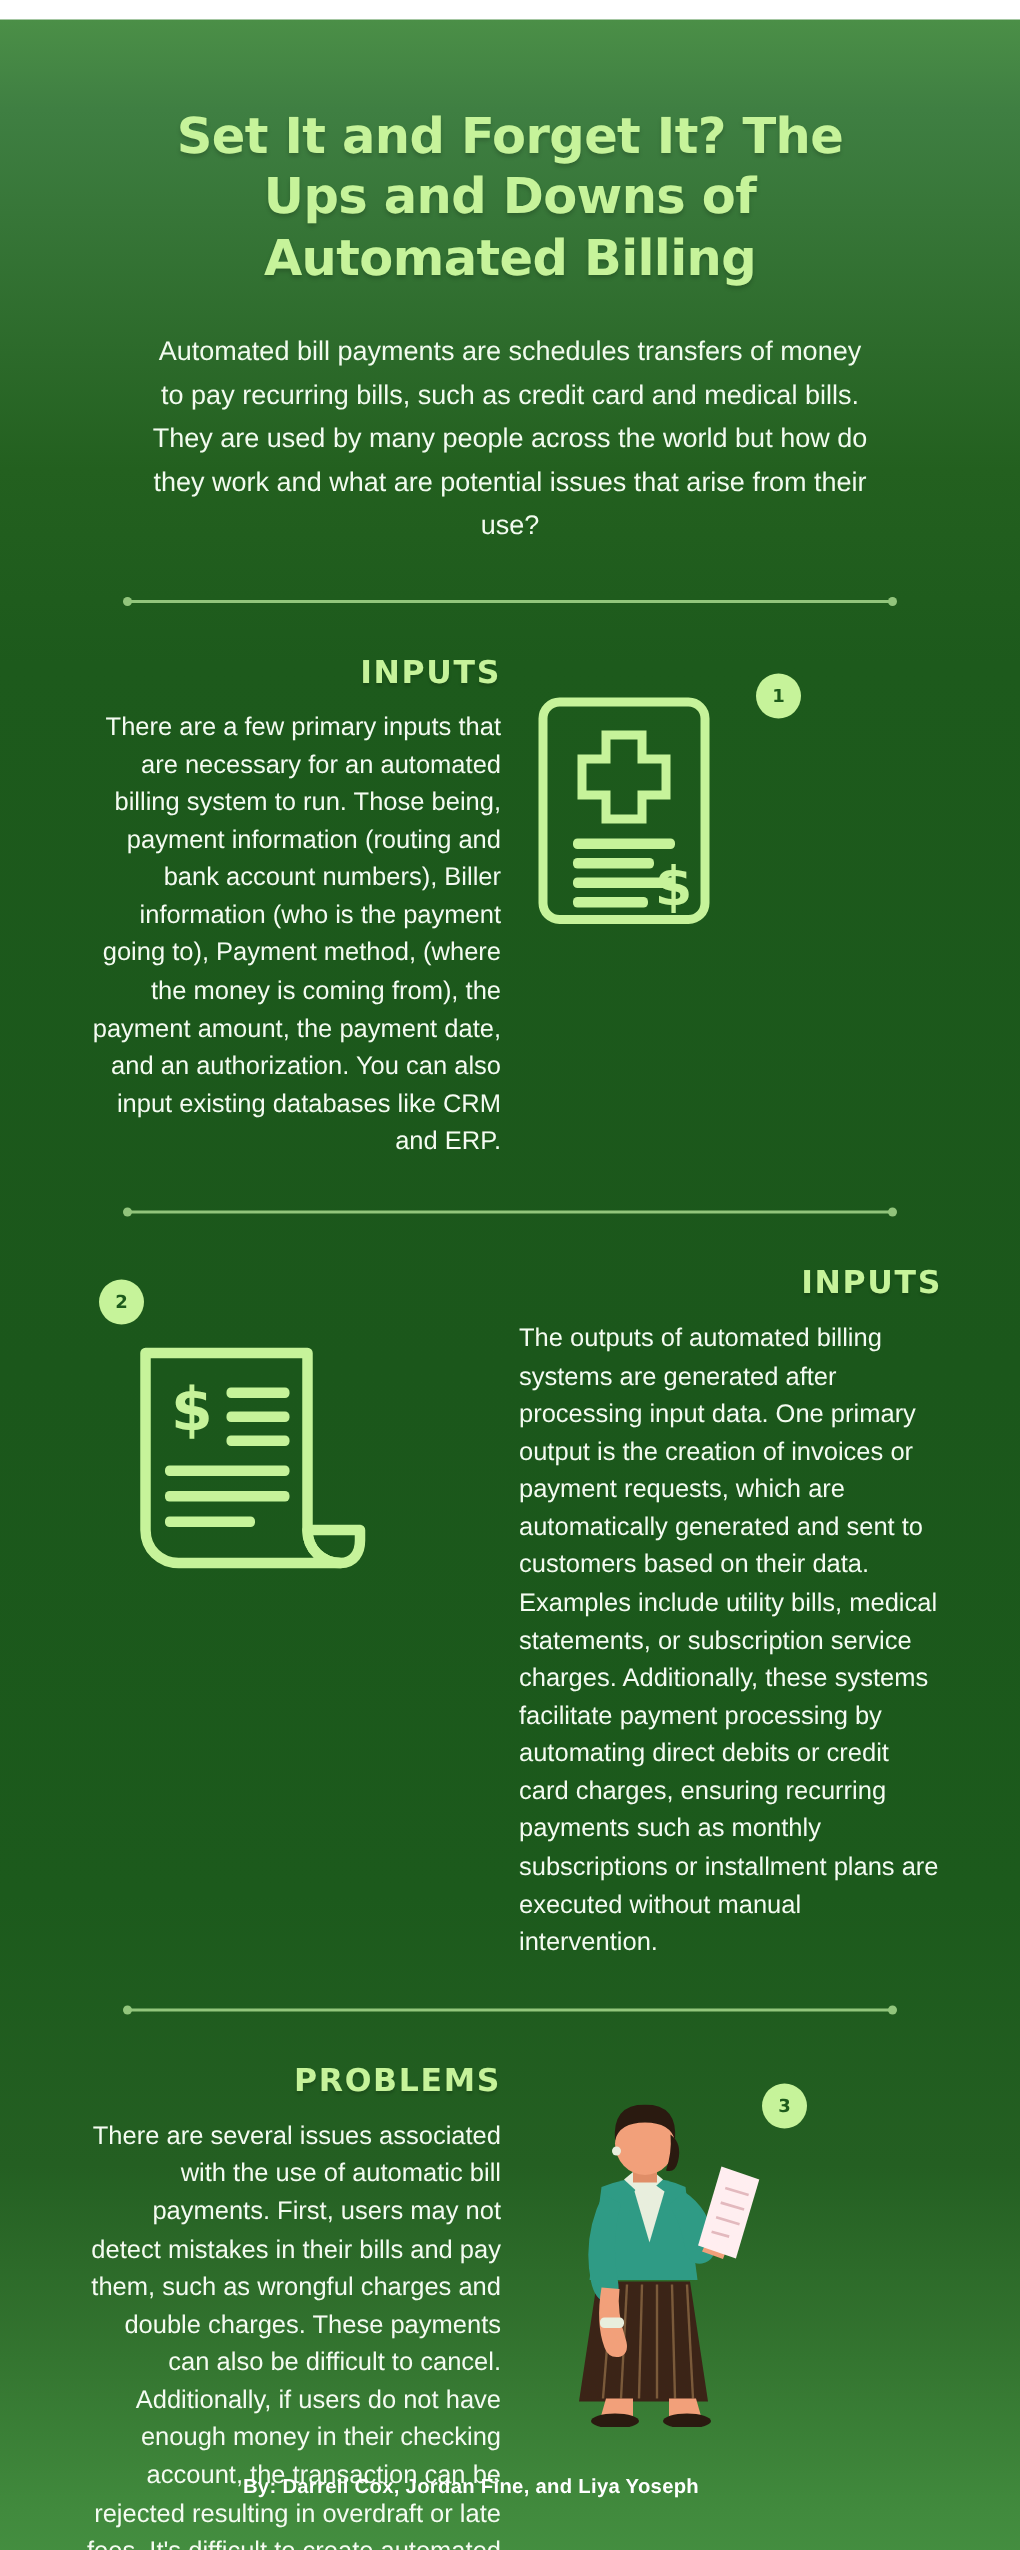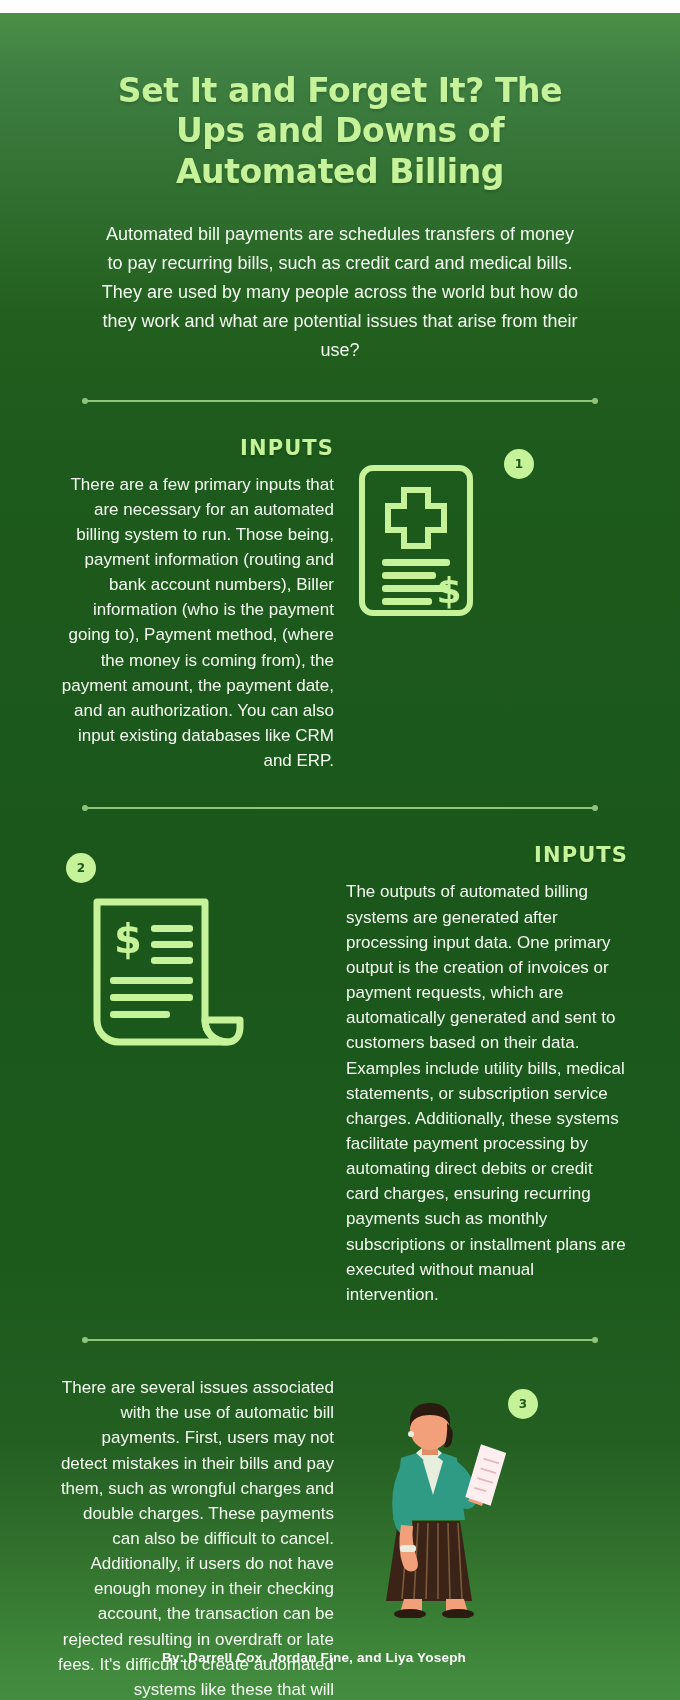--- a/index.html
+++ b/index.html
@@ -213,20 +213,21 @@
       <div class="sec-body">The outputs of automated billing systems are generated after processing input data. One primary output is the creation of invoices or payment requests, which are automatically generated and sent to customers based on their data. Examples include utility bills, medical statements, or subscription service charges. Additionally, these systems facilitate payment processing by automating direct debits or credit card charges, ensuring recurring payments such as monthly subscriptions or installment plans are executed without manual intervention.</div>
     </div>
   </div>
 
   <div class="div-wrap" style="margin-top:32px;">
     <div class="divider"></div>
   </div>
 
   <div class="section" style="margin-top:34px;">
     <div class="col-text align-right">
+      <div class="sec-head">PROBLEMS</div>
       <div class="sec-body">There are several issues associated with the use of automatic bill payments. First, users may not detect mistakes in their bills and pay them, such as wrongful charges and double charges. These payments can also be difficult to cancel. Additionally, if users do not have enough money in their checking account, the transaction can be rejected resulting in overdraft or late fees. It's difficult to create automated systems like these that will consistently be accurate and most of these problems result in people paying more than their actual bill.</div>
     </div>
     <div class="col-art">
       <div class="badge" style="left:174px; top:14px;">
         <span>3</span>
       </div>
       <span>
       <svg width="180" height="215" viewBox="0 0 180 215" style="position:absolute; left:12px; top:28px;">
 
         <path d="M52 118 h62 l12 80 h-86 z" fill="#3b2417"></path>

